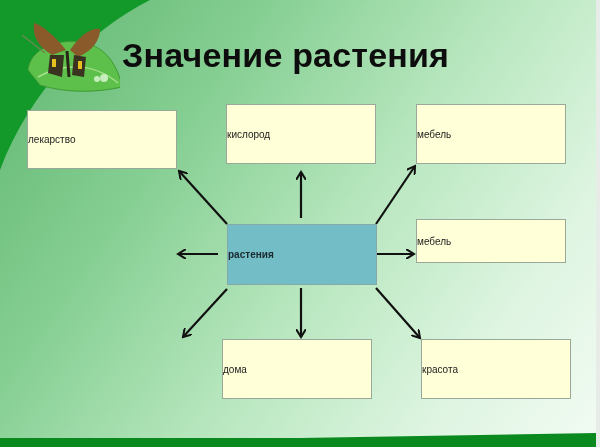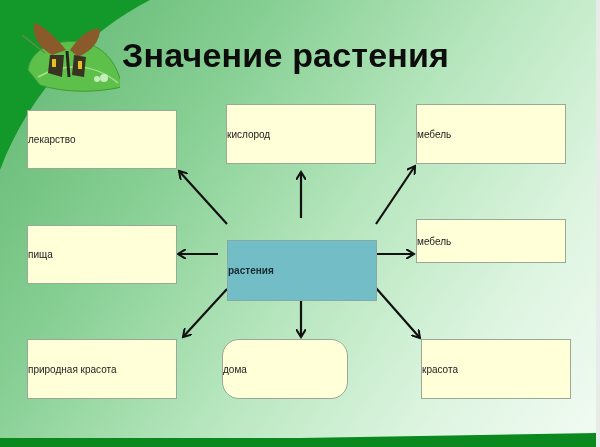--- a/index.html
+++ b/index.html
@@ -63,32 +63,26 @@
 
   <div class="box" style="left:27px;top:110px;width:150px;height:59px;">
     <span>лекарство</span>
   </div>
   <div class="box" style="left:217px;top:104px;width:150px;height:60px;margin-left:9px;">
     <span>кислород</span>
   </div>
   <div class="box" style="left:416px;top:104px;width:150px;height:60px;">
     <span>мебель</span>
   </div>
-  <div class="box" style="left:27px;top:225px;width:150px;height:59px;">
-    <span>пища</span>
-  </div>
-  <div class="box center" style="left:227px;top:224px;width:150px;height:61px;margin-top:16px;">
+  <div class="box center" style="left:227px;top:224px;width:150px;height:61px;">
     <span>растения</span>
   </div>
   <div class="box" style="left:416px;top:219px;width:150px;height:44px;">
     <span>мебель</span>
   </div>
-  <div class="box" style="left:27px;top:339px;width:150px;height:60px;">
-    <span>природная красота</span>
-  </div>
-  <div class="box" style="left:222px;top:339px;width:126px;height:60px;border-radius:17px;">
+  <div class="box" style="left:222px;top:339px;width:150px;height:60px;">
     <span>дома</span>
   </div>
   <div class="box" style="left:421px;top:339px;width:150px;height:60px;">
     <span>красота</span>
   </div>
 </div>
 <div class="edge"></div>
 
 </body></html>

